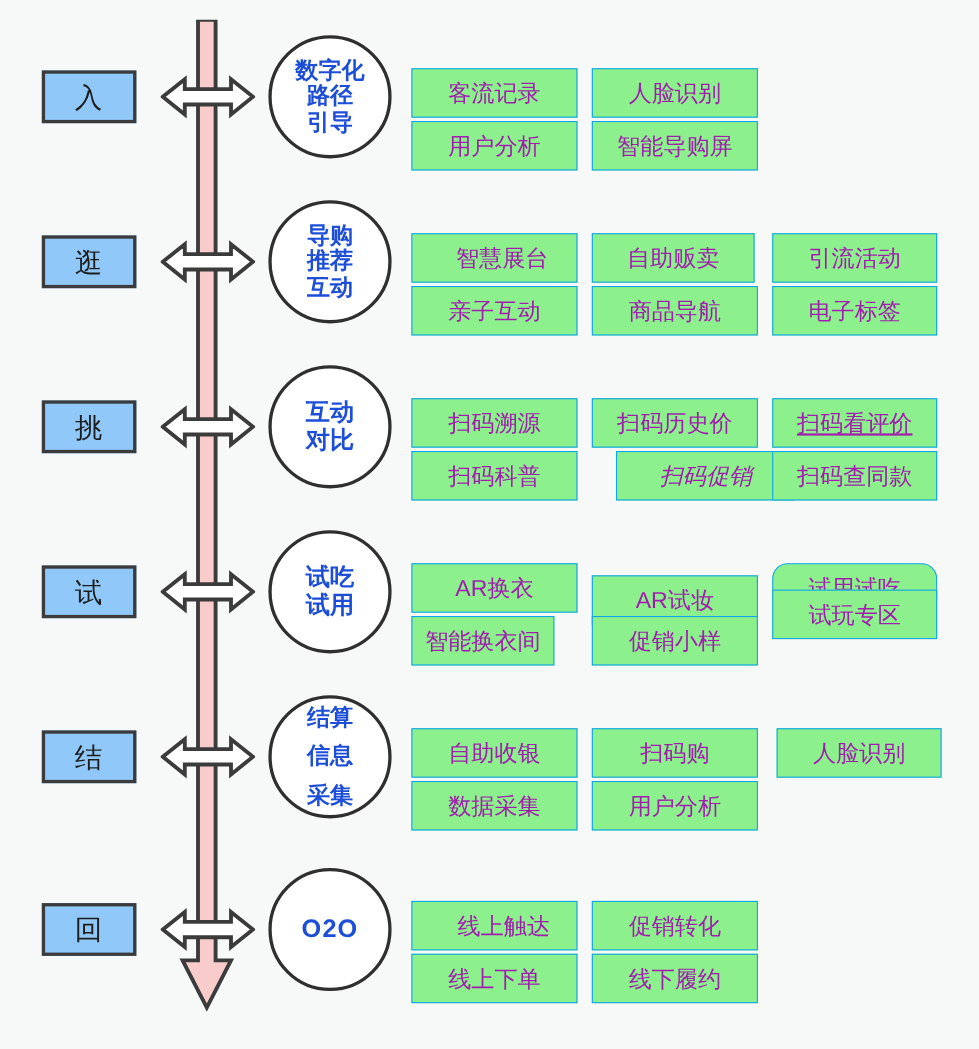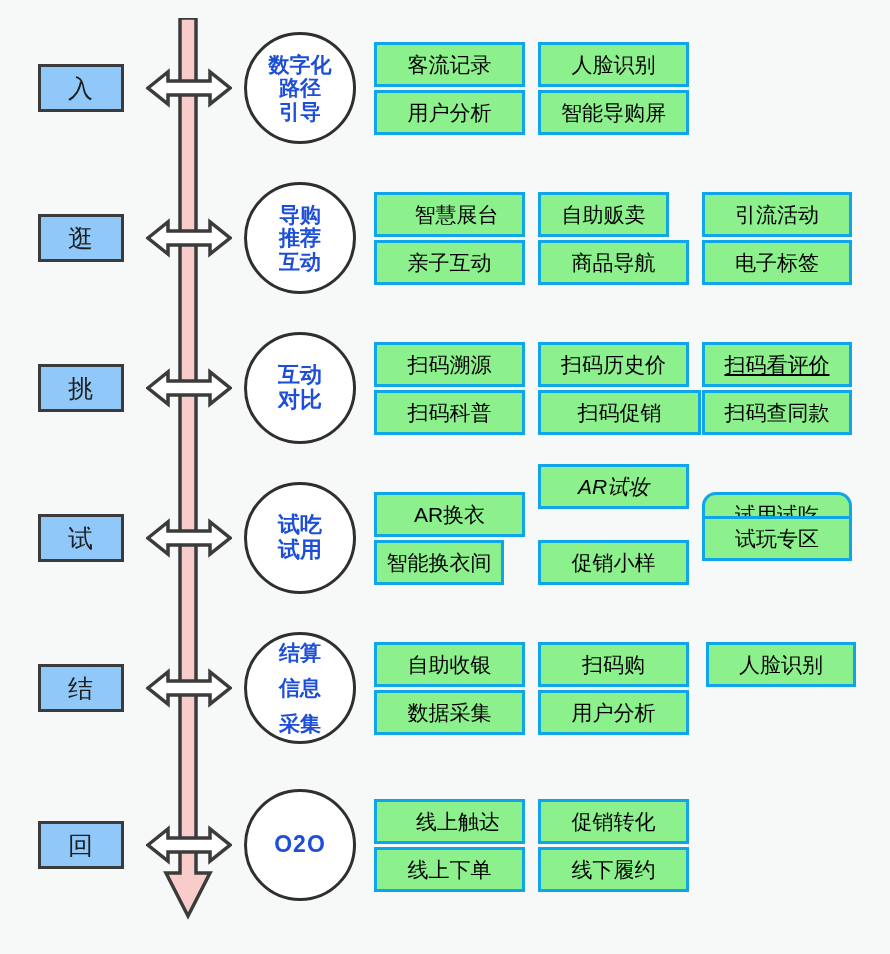--- a/index.html
+++ b/index.html
@@ -78,28 +78,29 @@
     line-height: 1.12;
   }
   .theme-circle .tl { display: block; }
   .theme-circle.lines3 { font-size: 21px; }
   .theme-circle.lines2 { font-size: 22px; }
   .theme-circle.latin  { font-size: 23px; letter-spacing: 1px; }
   .tile {
     position: absolute;
     height: 45px;
     background: #8cf08c;
-    border: 3px solid #0ea5e9;
+    border: 1px solid #0ea5e9;
     box-sizing: border-box;
     display: flex;
     align-items: center;
     justify-content: center;
     font-size: 21px;
-    color: #000000;
+    color: #a21caf;
     white-space: nowrap;
+    margin-top: 20px;
   }
 </style>
 </head>
 <body>
 
 <div id="canvas">
 
   <svg class="spine-svg" viewBox="0 0 80 910" xmlns="http://www.w3.org/2000/svg">
     <path d="M 30 0 L 46 0 L 46 855 L 60 855 L 38 898 L 16 855 L 30 855 Z" fill="#f9cccc" stroke="#3b3b3b" stroke-width="3.5" stroke-linejoin="miter"></path>
   </svg>
@@ -124,53 +125,53 @@
         <div class="stage-box" style="left: 38px; top: 214px;">逛</div>
         <div class="dbl-arrow" style="left: 146px; top: 216px;"><svg viewBox="0 0 86 44" class="dbl-arrow-svg" width="86" height="44">
             <path d="M 2 22 L 22 6 L 22 15 L 64 15 L 64 6 L 84 22 L 64 38 L 64 29 L 22 29 L 22 38 Z" fill="#ffffff" stroke="#3b3b3b" stroke-width="3.5" stroke-linejoin="miter"></path>
           </svg></div>
         <div class="theme-circle lines3" style="left: 244px; top: 182px;">
           <span class="tl">导购</span>
           <span class="tl">推荐</span>
           <span class="tl">互动</span>
         </div>
         <div class="tile" style="left: 374px; width: 151px; top: 192px; padding-left: 14px;">智慧展台</div>
-        <div class="tile" style="left: 538px; width: 131px; top: 192px;">自助贩卖</div>
+        <div class="tile" style="left: 538px; width: 148px; top: 192px;">自助贩卖</div>
         <div class="tile" style="left: 702px; width: 150px; top: 192px; text-align: center;">引流活动</div>
         <div class="tile" style="left: 374px; width: 151px; top: 240px;">亲子互动</div>
         <div class="tile" style="left: 538px; width: 151px; top: 240px;">商品导航</div>
         <div class="tile" style="left: 702px; width: 150px; top: 240px;">电子标签</div>
       </div>
       <div class="row" style="top: 0px;">
         <div class="stage-box" style="left: 38px; top: 364px;">挑</div>
         <div class="dbl-arrow" style="left: 146px; top: 366px;"><svg viewBox="0 0 86 44" class="dbl-arrow-svg" width="86" height="44">
             <path d="M 2 22 L 22 6 L 22 15 L 64 15 L 64 6 L 84 22 L 64 38 L 64 29 L 22 29 L 22 38 Z" fill="#ffffff" stroke="#3b3b3b" stroke-width="3.5" stroke-linejoin="miter"></path>
           </svg></div>
         <div class="theme-circle lines2" style="left: 244px; top: 332px;">
           <span class="tl">互动</span>
           <span class="tl">对比</span>
         </div>
         <div class="tile" style="left: 374px; width: 151px; top: 342px;">扫码溯源</div>
         <div class="tile" style="left: 538px; width: 151px; top: 342px;">扫码历史价</div>
         <div class="tile" style="left: 702px; width: 150px; top: 342px; text-decoration: underline;">扫码看评价</div>
         <div class="tile" style="left: 374px; width: 151px; top: 390px;">扫码科普</div>
-        <div class="tile" style="left: 538px; width: 163px; top: 390px;">扫码促销</div>
+        <div class="tile" style="left: 560px; width: 163px; top: 390px; font-style: italic;">扫码促销</div>
         <div class="tile" style="left: 702px; width: 150px; top: 390px;">扫码查同款</div>
       </div>
       <div class="row" style="top: 0px;">
         <div class="stage-box" style="left: 38px; top: 514px;">试</div>
         <div class="dbl-arrow" style="left: 146px; top: 516px;"><svg viewBox="0 0 86 44" class="dbl-arrow-svg" width="86" height="44">
             <path d="M 2 22 L 22 6 L 22 15 L 64 15 L 64 6 L 84 22 L 64 38 L 64 29 L 22 29 L 22 38 Z" fill="#ffffff" stroke="#3b3b3b" stroke-width="3.5" stroke-linejoin="miter"></path>
           </svg></div>
         <div class="theme-circle lines2" style="left: 244px; top: 482px;">
           <span class="tl">试吃</span>
           <span class="tl">试用</span>
         </div>
         <div class="tile" style="left: 374px; width: 151px; top: 492px;">AR换衣</div>
-        <div class="tile" style="left: 538px; width: 151px; top: 464px; font-style: italic;">AR试妆</div>
+        <div class="tile" style="left: 538px; width: 151px; top: 503px;">AR试妆</div>
         <div class="tile" style="left: 702px; width: 150px; top: 492px; border-radius: 14px;">试用试吃</div>
         <div class="tile" style="left: 374px; width: 130px; top: 540px;">智能换衣间</div>
         <div class="tile" style="left: 538px; width: 151px; top: 540px;">促销小样</div>
         <div class="tile" style="left: 702px; width: 150px; top: 516px;">试玩专区</div>
       </div>
       <div class="row" style="top: 0px;">
         <div class="stage-box" style="left: 38px; top: 664px;">结</div>
         <div class="dbl-arrow" style="left: 146px; top: 666px;"><svg viewBox="0 0 86 44" class="dbl-arrow-svg" width="86" height="44">
             <path d="M 2 22 L 22 6 L 22 15 L 64 15 L 64 6 L 84 22 L 64 38 L 64 29 L 22 29 L 22 38 Z" fill="#ffffff" stroke="#3b3b3b" stroke-width="3.5" stroke-linejoin="miter"></path>
           </svg></div>

